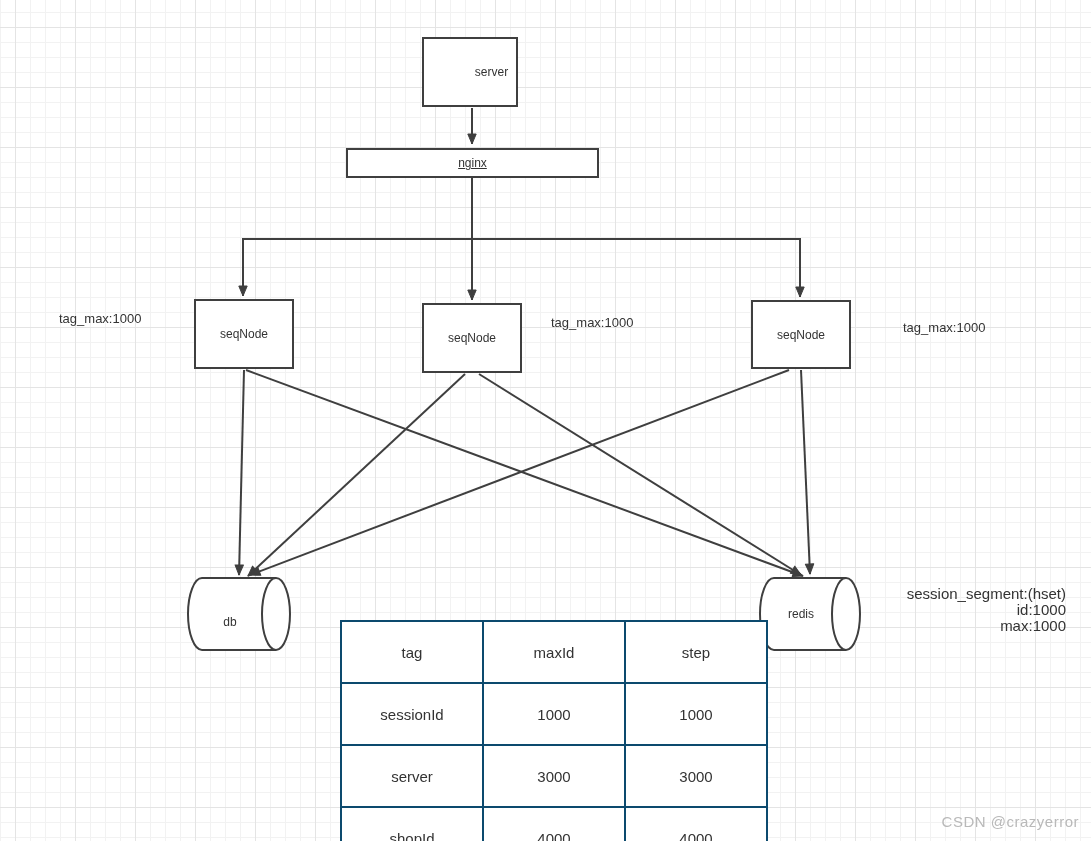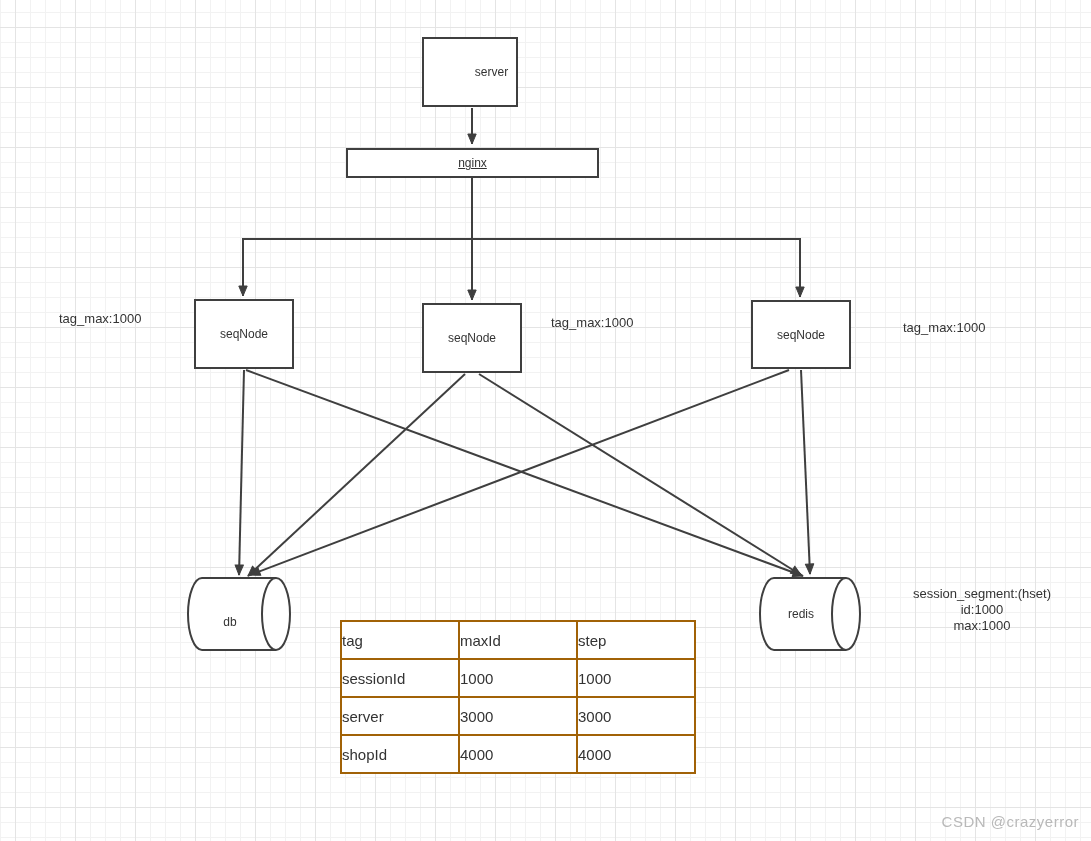--- a/index.html
+++ b/index.html
@@ -24,33 +24,33 @@
     display:flex;align-items:center;justify-content:center;
     font-size:12px;color:#333333;white-space:nowrap;
   }
   .float-label{
     position:absolute;z-index:2;font-size:13px;color:#333333;white-space:nowrap;
   }
   .cyl-label{
     position:absolute;z-index:3;font-size:12px;color:#333333;text-align:center;
   }
   .multiline-label{
-    position:absolute;z-index:2;font-size:13px;color:#333333;
-    text-align:center;line-height:16px;
+    position:absolute;z-index:2;font-size:15px;color:#333333;
+    text-align:right;line-height:16px;
   }
   #seq-table{
     position:absolute;left:340px;top:620px;z-index:2;
     border-collapse:collapse;background:#ffffff;
     font-size:15px;color:#333333;
   }
   #seq-table th, #seq-table td{
-    border:2px solid #a16207;
+    border:2px solid #0c4a6e;
     width:116px;height:36px;
-    text-align:left;vertical-align:middle;
-    font-weight:normal;padding:0;
+    text-align:center;vertical-align:middle;
+    font-weight:normal;padding:12px;
   }
   #watermark{
     position:absolute;right:12px;top:813px;z-index:2;
     font-size:15px;color:#b9b9b9;letter-spacing:0.5px;
   }
 </style>
 </head>
 <body>
 
 <div id="canvas">

